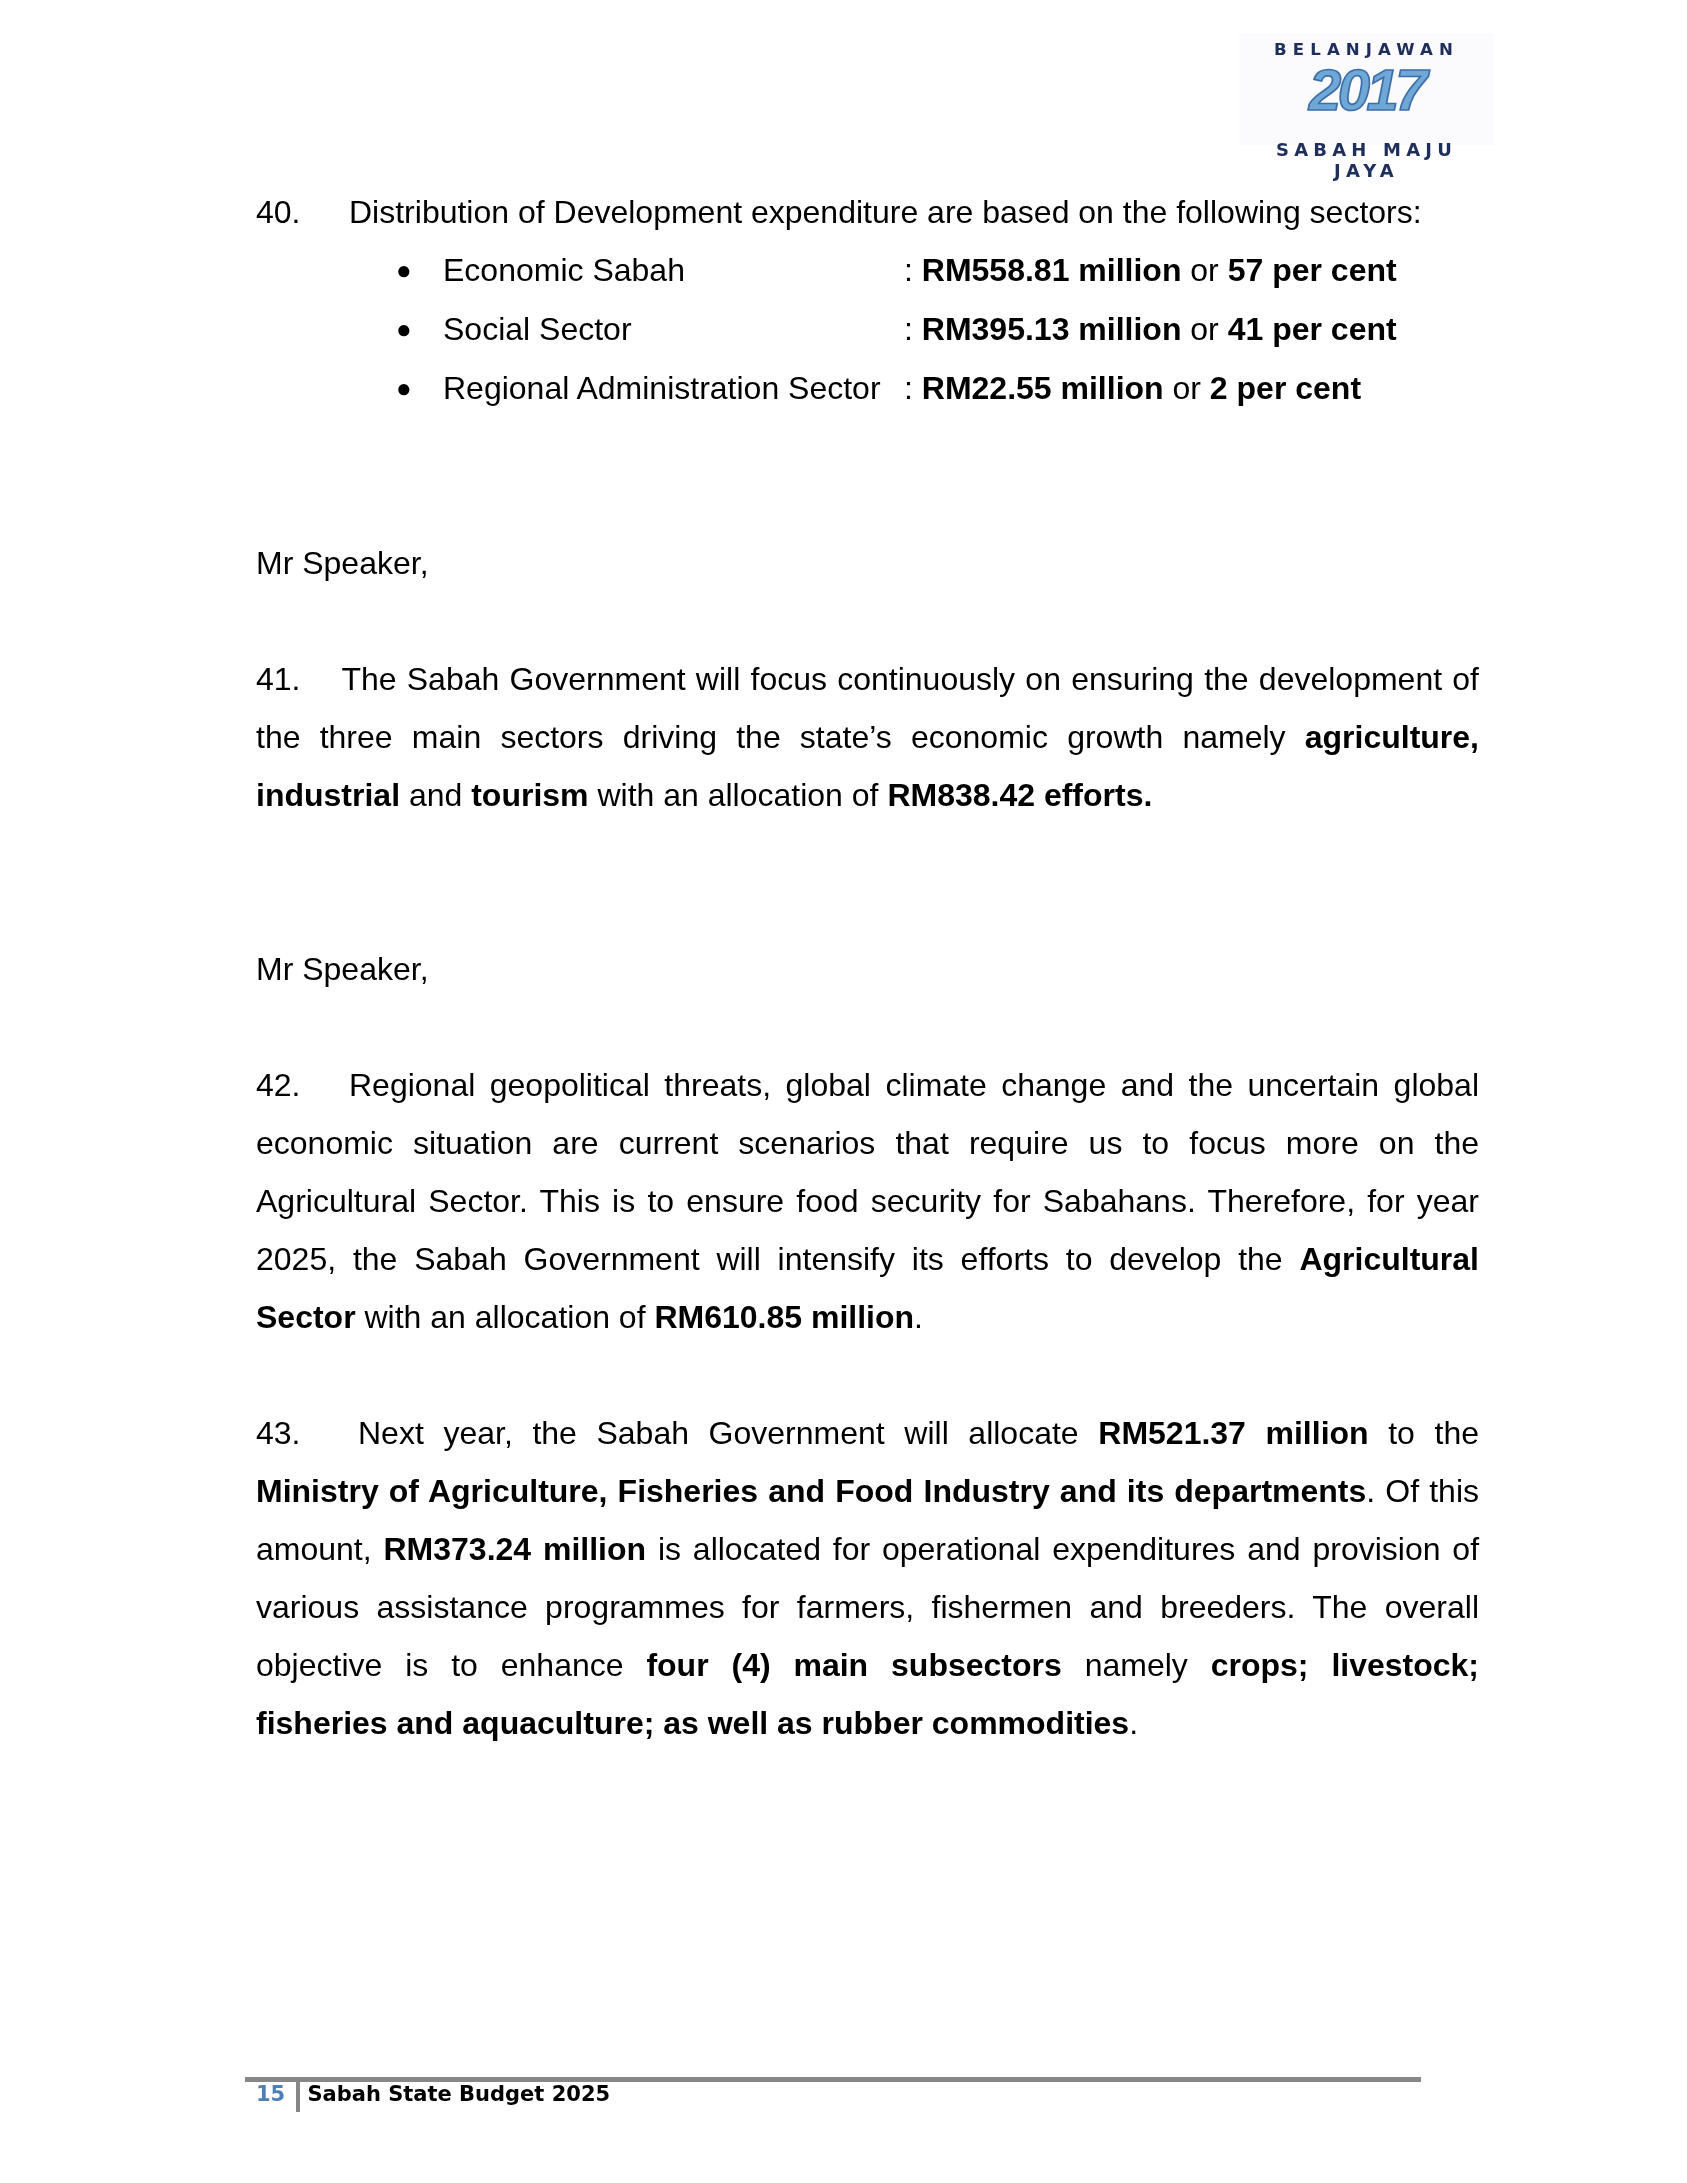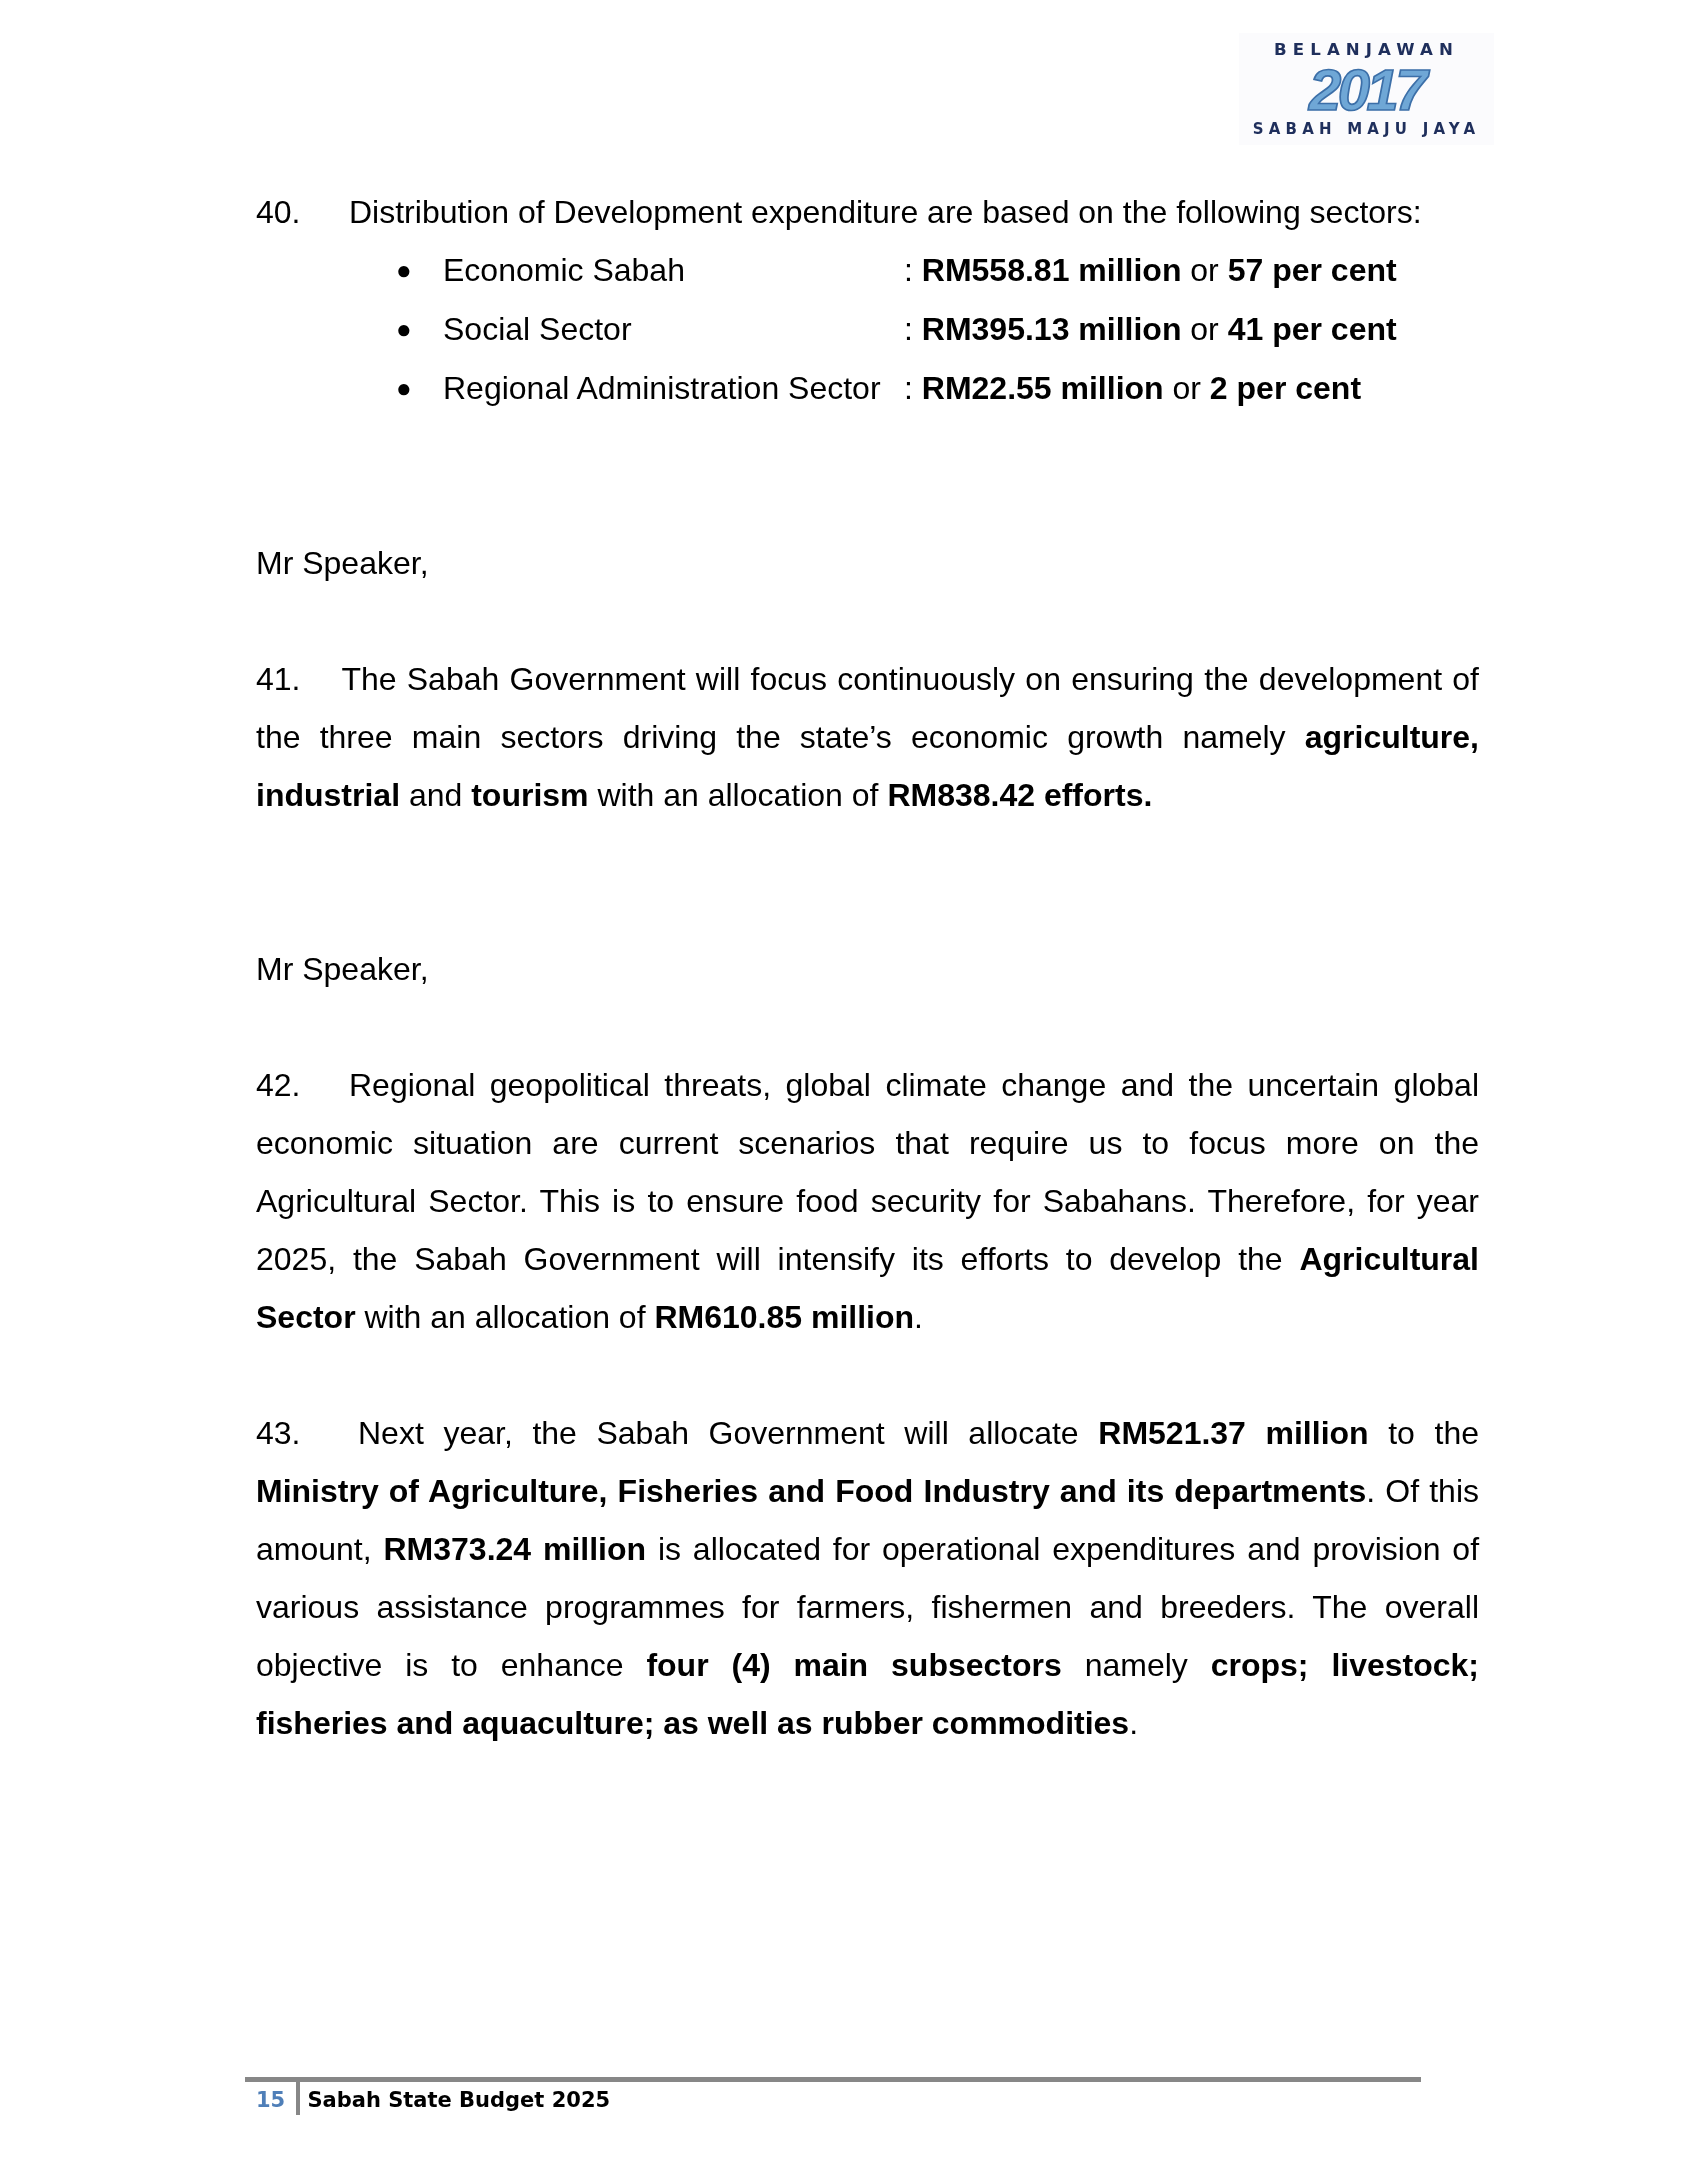--- a/index.html
+++ b/index.html
@@ -5,38 +5,38 @@
     html, body { margin: 0; padding: 0; background: #ffffff; }
     body { width: 1687px; height: 2184px; position: relative; overflow: hidden;
            font-family: "Liberation Sans", sans-serif; color: #000; }
     .logo { position: absolute; left: 1239px; top: 33px; width: 255px; height: 112px;
             text-align: center; background: #fbfbfd; }
     .logo .top { font-family: "DejaVu Sans", sans-serif; font-weight: bold; font-size: 16.6px;
                  letter-spacing: 6.1px; color: #1f2f5c; margin-top: 7px; }
     .logo .year { font-family: "Liberation Sans", sans-serif; font-size: 58px; font-weight: bold;
                   line-height: 58px; letter-spacing: -3.5px; font-style: italic;
                   color: #6fa7d6; -webkit-text-stroke: 1.7px #3c6fa8; margin-top: 1.7px; }
-    .logo .bottom { font-family: "DejaVu Sans", sans-serif; font-weight: bold; font-size: 15px;
-                    letter-spacing: 5.2px; color: #1f2f5c; margin-top: 1px; }
+    .logo .bottom { font-family: "DejaVu Sans", sans-serif; font-weight: bold; font-size: 18px;
+                    letter-spacing: 5.2px; color: #1f2f5c; margin-top: 20px; }
 
     .content { position: absolute; left: 256px; top: 183px; width: 1223px; font-size: 32px; line-height: 58px; }
     .para { margin: 0; text-align: justify; text-align-last: left; }
     .num { display: inline-block; width: 93px; text-align: center; }
     .p40 .num { width: 93px; }
     .bullets { list-style: none; margin: 0; padding: 0 0 0 140px; }
     .bullets li { position: relative; padding-left: 47px; height: 59px; line-height: 59px; }
     .bullets li .dot { position: absolute; left: 0; top: 0; font-size: 26px; }
     .bullets .label { display: inline-block; width: 461px; }
     .heading { font-weight: bold; margin: 0; }
     .gap-1 { height: 58px; }
     b { font-weight: bold; }
 
     .footer { position: absolute; left: 245px; top: 2077px; width: 1176px; }
     .footer .rule { height: 5.2px; background: #878787; }
-    .footer .row { display: flex; align-items: center; height: 35px; }
+    .footer .row { display: flex; height: 35px; }
     .footer .page { width: 51px; text-align: center; color: #4f7fb8; font-weight: bold; font-size: 21px;
                     font-family: "DejaVu Sans", sans-serif; }
     .footer .vbar { width: 4.4px; height: 35px; background: #878787; margin-top: -5.2px; }
     .footer .title { margin-left: 7px; font-weight: bold; font-size: 21px; font-family: "DejaVu Sans", sans-serif; }
   </style>
 </head>
 <body>
 
 <div class="logo">
   <div class="top">BELANJAWAN</div>

